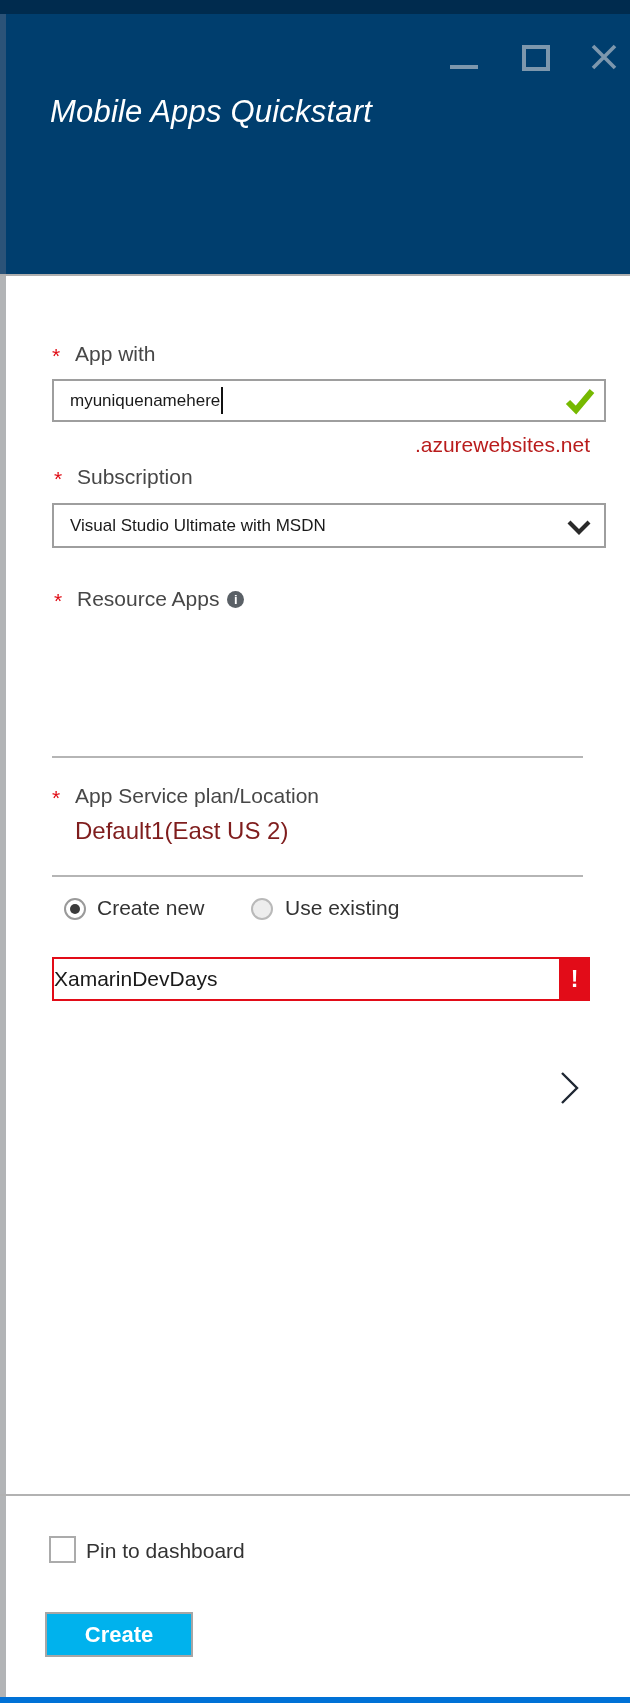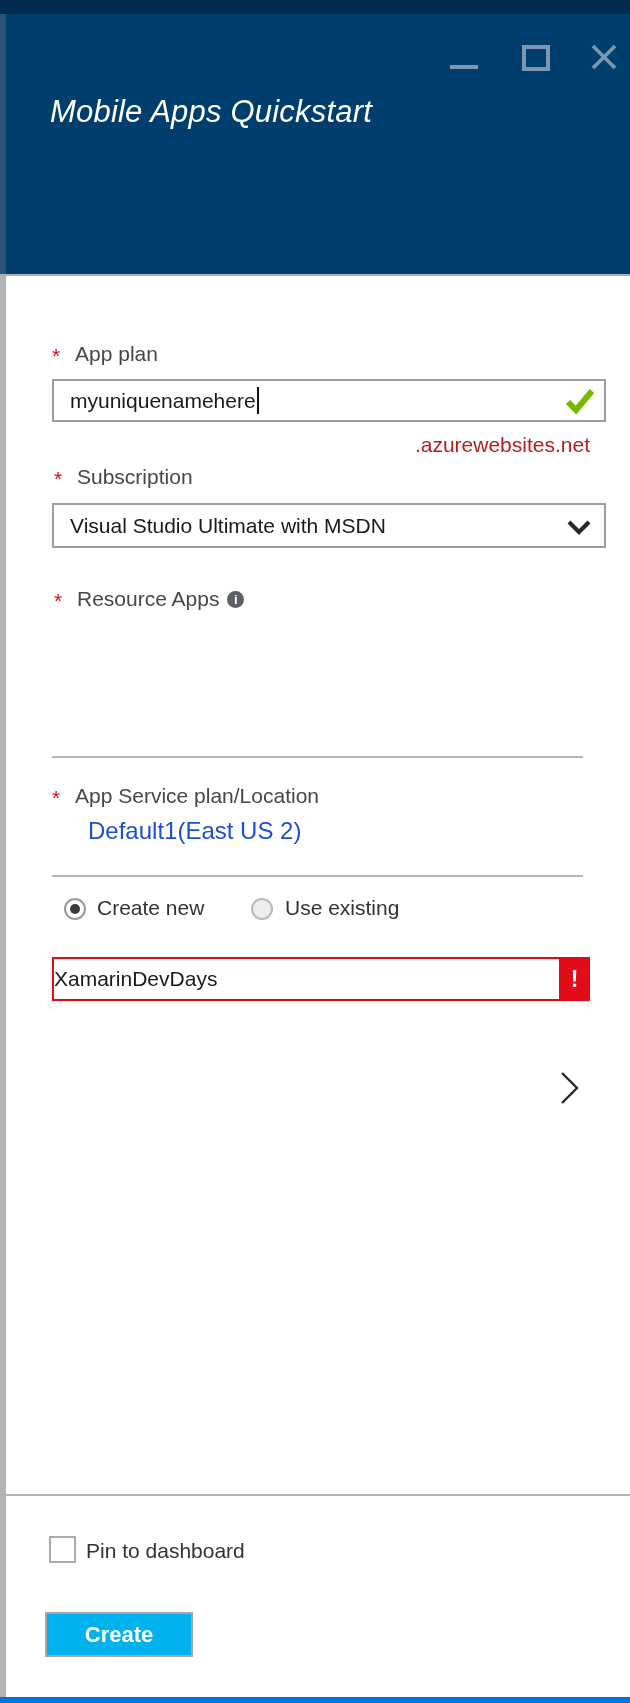--- a/index.html
+++ b/index.html
@@ -25,21 +25,21 @@
   .header-separator{position:absolute;left:0;top:274px;width:630px;height:2px;background:#afafaf;}
   
   .body{position:absolute;left:0;top:276px;width:630px;height:1427px;background:#ffffff;}
   .body-left-strip{position:absolute;left:0;top:0;width:6px;height:1421px;background:#b2b4b6;}
   .req{color:#e00b14;font-size:21px;font-weight:400;}
   .field-label{position:absolute;color:#474747;font-size:21px;white-space:nowrap;}
   .field-label .req{position:absolute;left:-23px;top:2px;}
   .textbox{
     position:absolute;left:52px;width:534px;height:39px;background:#fff;
     border:2px solid #9e9e9e;display:flex;align-items:center;
-    font-size:21px;color:#1a1a1a;padding-left:16px;
+    font-size:17px;color:#1a1a1a;padding-left:16px;
   }
   .caret{display:inline-block;width:2px;height:27px;background:#111;margin-left:1px;}
   .check-icon{position:absolute;right:9px;top:7px;}
   .suffix{position:absolute;right:40px;color:#b91c1c;font-size:21px;}
   .dropdown{cursor:pointer;}
   .dd-chevron{position:absolute;right:13px;top:15px;}
   .info-icon{
     display:inline-block;width:17px;height:17px;border-radius:50%;background:#5a6066;
     color:#fff;font-size:13px;font-weight:700;text-align:center;line-height:17px;
     vertical-align:2px;margin-left:8px;font-style:normal;
@@ -57,21 +57,21 @@
     position:absolute;left:52px;top:681px;width:534px;height:40px;background:#fff;
     border:2px solid #e20c18;display:flex;align-items:center;
     font-size:21px;color:#1a1a1a;
   }
   .error-badge{
     position:absolute;right:-2px;top:-2px;width:31px;height:44px;background:#e20c18;
     color:#fff;font-weight:700;font-size:23px;display:flex;align-items:center;justify-content:center;
   }
   .divider{position:absolute;left:52px;width:531px;height:2px;background:#b5b5b5;}
   .asp-row{position:absolute;left:0;top:780px;width:630px;height:85px;cursor:pointer;}
-  .asp-value{position:absolute;left:88px;top:541px;color:#1d4ed8;font-size:24px;white-space:nowrap;}
+  .asp-value{position:absolute;left:75px;top:541px;color:#7f1d1d;font-size:24px;white-space:nowrap;}
   .fwd-chevron{position:absolute;left:560px;top:795px;}
   
   .footer-divider{position:absolute;left:0;top:1494px;width:630px;height:2px;background:#b2b2b2;}
   .checkbox{
     position:absolute;left:49px;top:1536px;width:23px;height:23px;
     border:2px solid #ababab;background:#fff;cursor:pointer;
   }
   .pin-label{position:absolute;left:86px;top:1539px;font-size:21px;color:#333;white-space:nowrap;}
   .create-btn{
     position:absolute;left:45px;top:1612px;width:148px;height:45px;background:#00b2ed;
@@ -102,21 +102,21 @@
         </svg>
       </div>
     </div>
   </div>
   <div class="header-separator"></div>
 
   <div class="body">
     <div class="body-left-strip"></div>
 
     <div class="field-label" style="left:75px;top:66px;">
-      <span class="req">*</span><span>App plan</span>
+      <span class="req">*</span><span>App with</span>
     </div>
     <div class="textbox" style="top:103px;">
       <span>myuniquenamehere</span>
         <span class="caret"></span>
       <svg class="check-icon" width="30" height="27" viewBox="0 0 30 27">
         <path d="M3 14 L11 22 L27 3" stroke="#76b900" stroke-width="6" fill="none"></path>
       </svg>
     </div>
     <div class="suffix" style="top:157px;">.azurewebsites.net</div>
 

